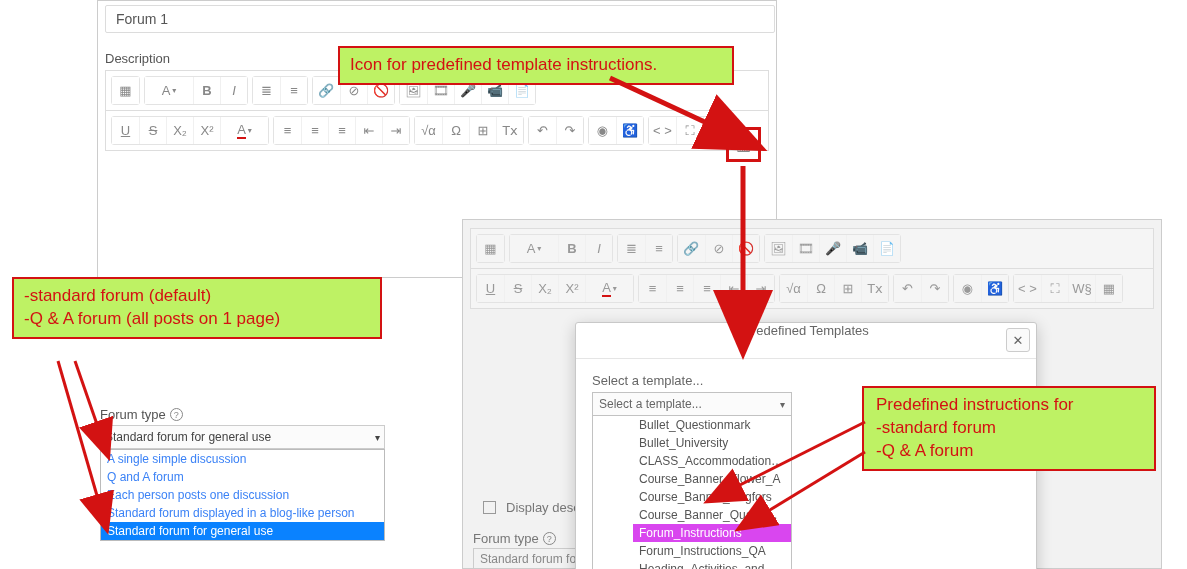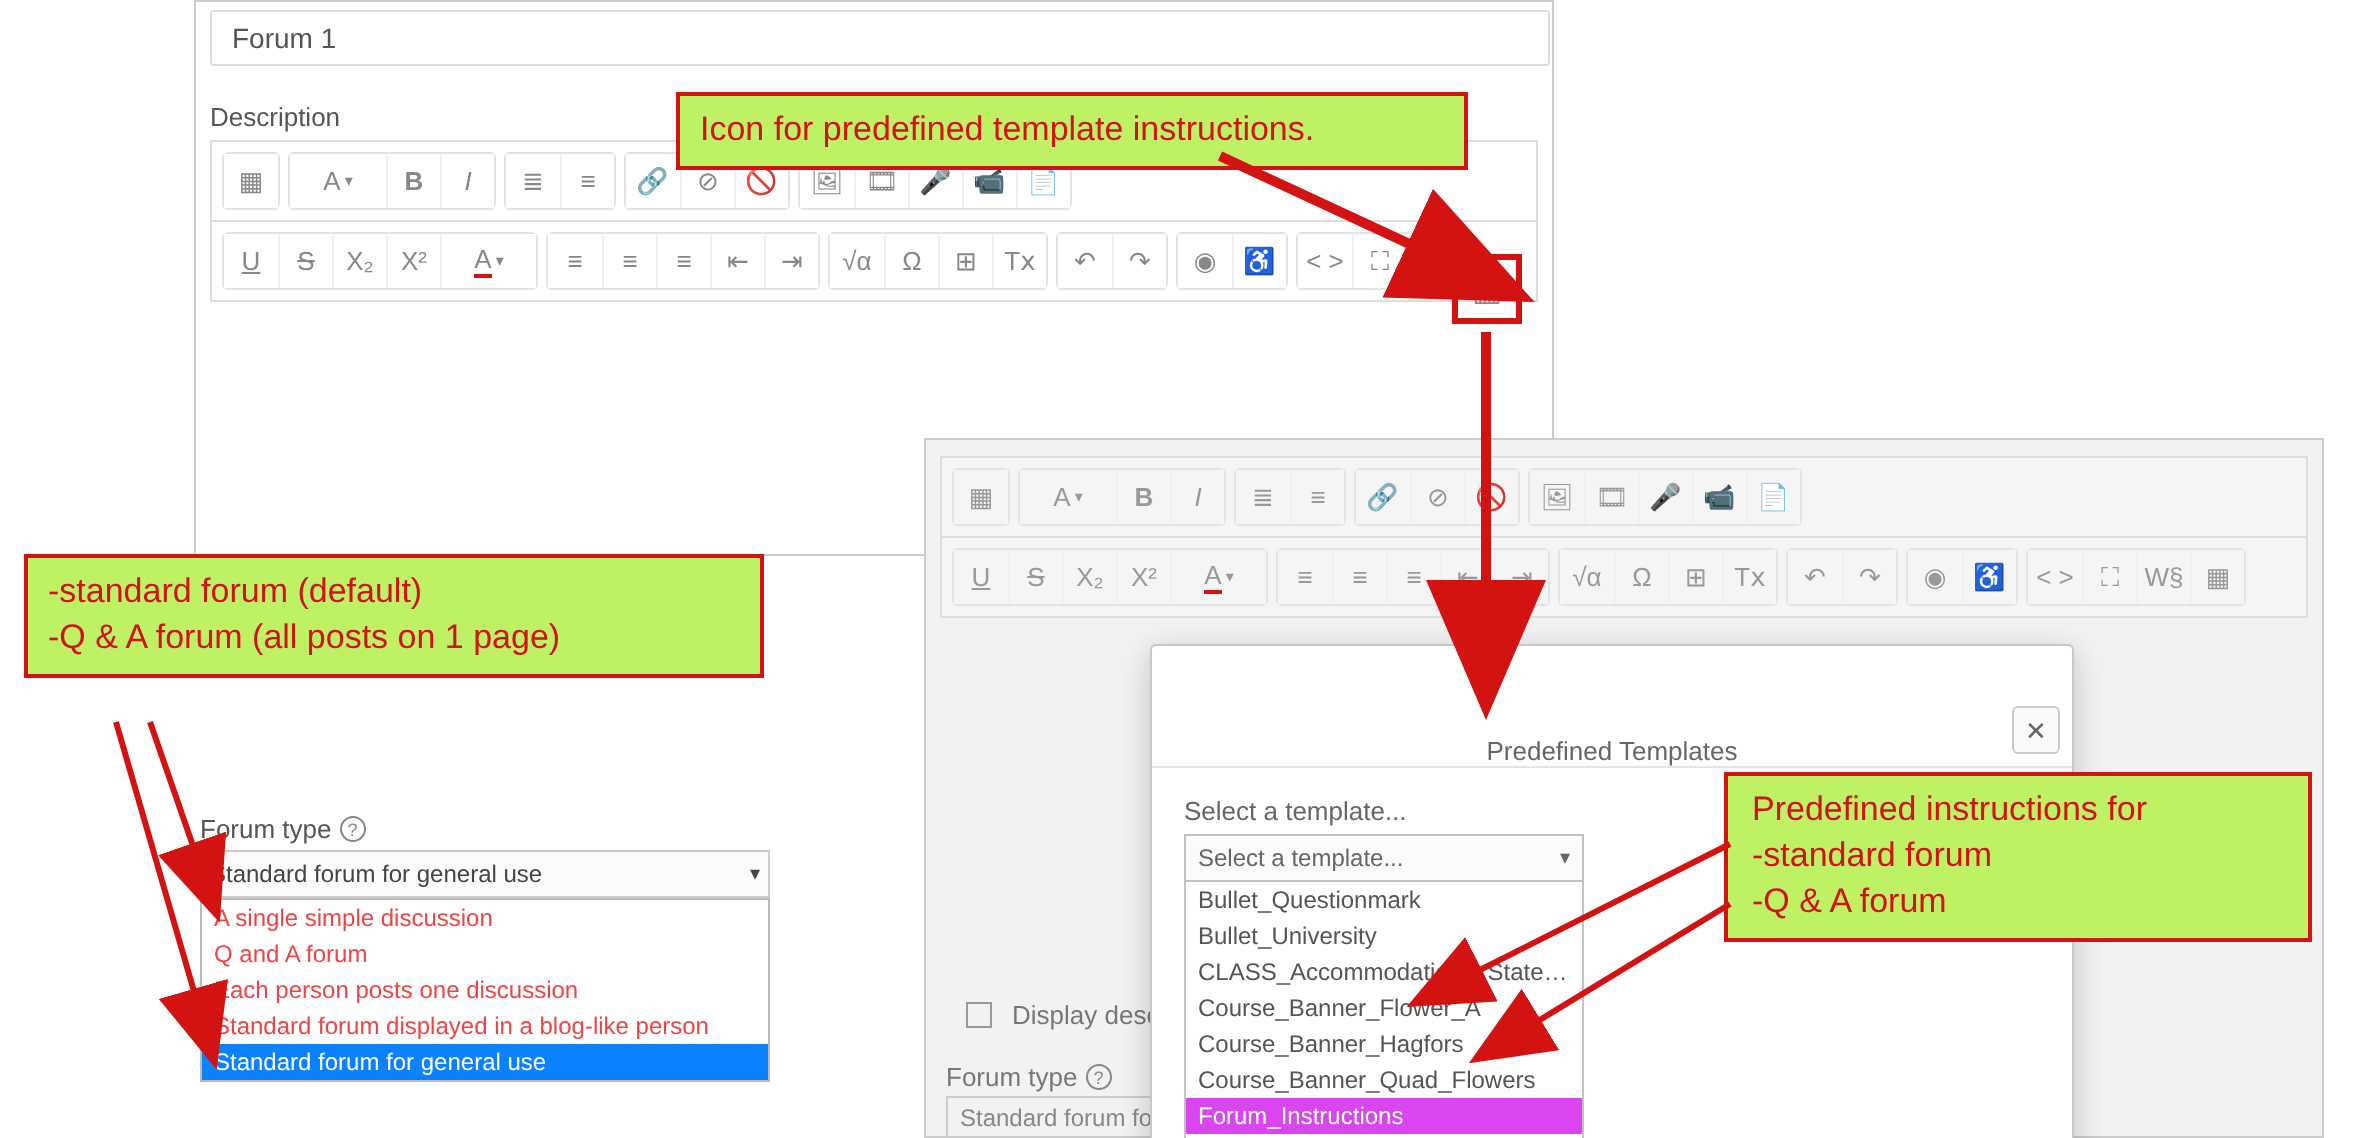--- a/index.html
+++ b/index.html
@@ -47,21 +47,21 @@
   }
   .ft-label { font-size: 13px; color: #555; display:flex; align-items:center; gap:4px;}
   .ft-select {
     margin-top: 3px; width: 285px; height: 24px; border: 1px solid #ccc;
     font-size: 12px; color: #444; padding: 0 4px; display:flex; align-items:center;
     justify-content:space-between; background:#fbfbfb;
   }
   .ft-listbox {
     border: 1px solid #bbb; width: 285px; background:#fff; font-size:12px;
   }
-  .ft-opt { padding: 2px 6px; color:#ef4444; }
+  .ft-opt { padding: 2px 6px; color:#3b82f6; }
   .ft-opt.sel { background: #0a82ff; color:#fff; }
 
   
   .panel2 {
     position: absolute; left: 462px; top: 219px; width: 700px; height: 350px;
     border: 1px solid #ccc; background: #f2f2f2;
   }
   .panel2 .toolbar { background:#f5f5f5; border-color:#ddd;}
   .panel2 .tb-btn { background:#f5f5f5; color:#999; }
   .panel2 .below-area { position:absolute; left:20px; bottom:53px; display:flex; align-items:center; gap:10px; color:#777; font-size:13px;}
@@ -72,38 +72,38 @@
     background:#333; color:#fff; font-size:13px; border:none; border-radius:2px;
   }
 
   
   .modal {
     position:absolute; left: 575px; top: 322px; width: 462px;
     border:1px solid #c8c8c8; background:#fff; box-shadow:0 4px 16px rgba(0,0,0,.2);
     border-radius:3px;
   }
   .modal-header {
-    height:36px; display:flex; align-items:flex-end; justify-content:center;
-    border-bottom:1px solid #e5e5e5; color:#666; font-size:13px; position:relative;margin-top:25px;
+    height:36px; display:flex; align-items:flex-start; justify-content:center;
+    border-bottom:1px solid #e5e5e5; color:#666; font-size:13px; position:relative;
   }
   .modal-close {
     position:absolute; right:6px; top:5px; width:24px; height:24px;
     border:1px solid #ccc; border-radius:3px; display:flex; align-items:center; justify-content:center;
     color:#666; cursor:pointer; font-size:13px; background:#fafafa;
   }
   .modal-body { padding: 14px 16px 4px 16px; }
   .modal-body .lbl { font-size:13px; color:#666; margin-bottom:4px; }
   .tpl-select {
     height:24px; border:1px solid #c2c2c2; width:200px; display:flex; align-items:center;
     justify-content:space-between; padding:0 6px; font-size:12px; color:#666; background:#fbfbfb;
   }
   .tpl-list {
     border:1px solid #c2c2c2; border-top:none; width:200px; background:#fff; font-size:12px;
   }
-  .tpl-opt { padding:2px 6px; color:#555; white-space:nowrap; overflow:hidden; text-overflow:ellipsis;}
+  .tpl-opt { padding:2px 6px; color:#555; white-space:nowrap; overflow:hidden; text-overflow:ellipsis;margin-left:40px;}
   .tpl-opt.sel { background:#d946ef; color:#fff; }
 
   
   .anno {
     position:absolute; border:2px solid #d31212; background:#bef264;
     color:#d31212; font-size:17px; line-height:1.35; padding:6px 10px;
   }
   .anno1 { left: 338px; top: 46px; width: 396px; }
   .anno2 { left: 12px; top: 277px; width: 370px; }
   .anno3 { left: 862px; top: 386px; width: 294px; padding-left: 12px; }

